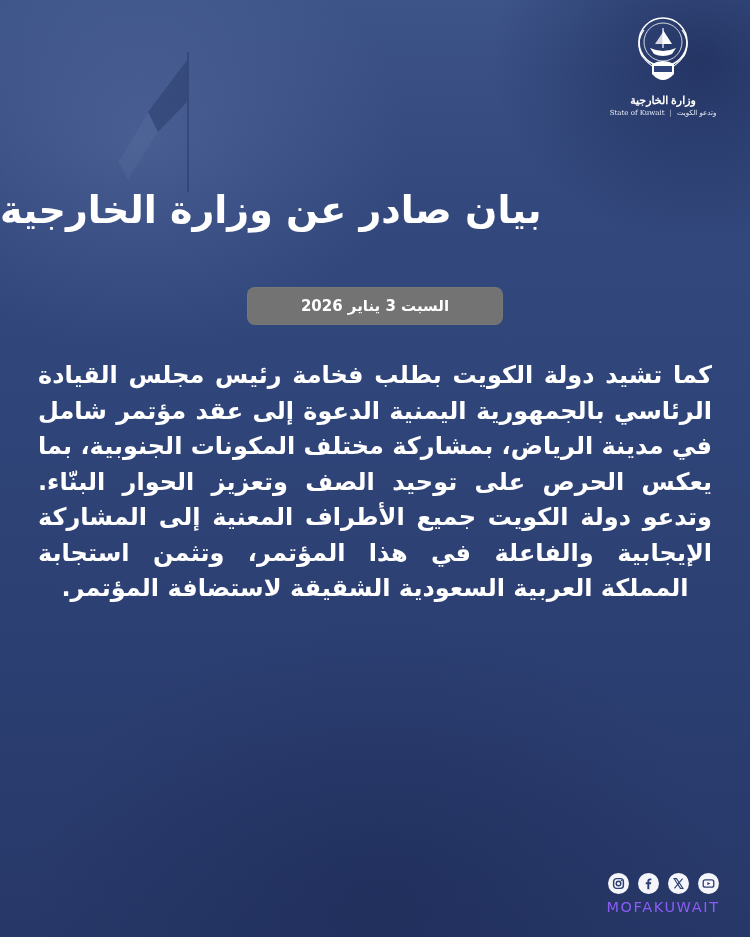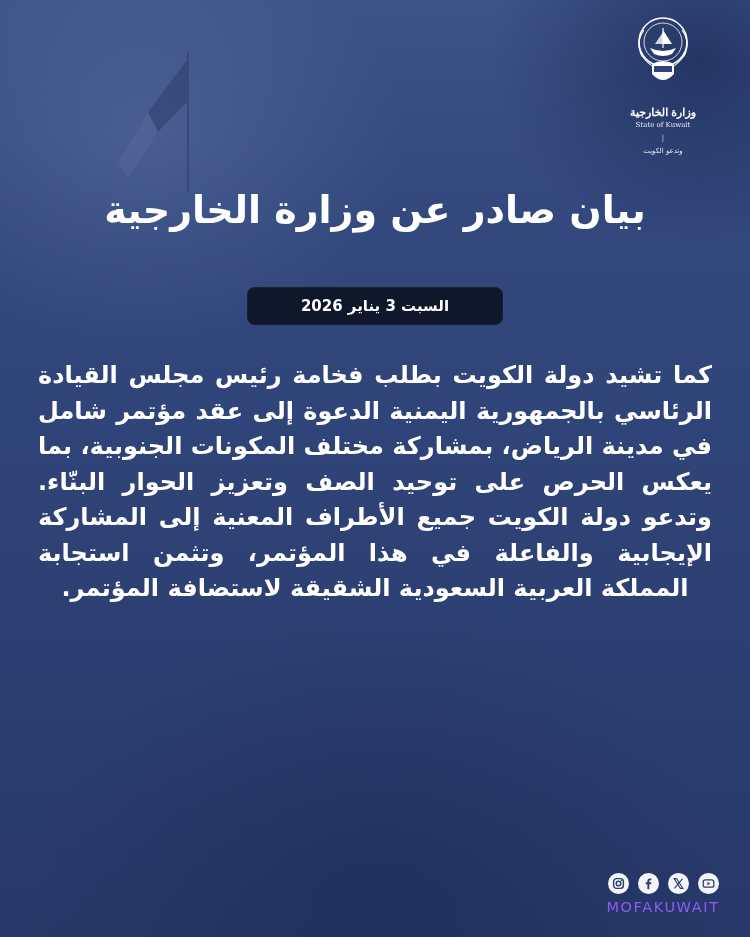--- a/index.html
+++ b/index.html
@@ -24,42 +24,42 @@
       position: absolute; left: 108px; top: 52px; width: 90px; height: 140px;
       opacity: 0.35;
     }
     
     .logo {
       position: absolute; right: 22px; top: 14px; width: 130px;
       display: flex; flex-direction: column; align-items: center;
     }
     .emblem { width: 66px; height: 76px; }
     .logo-ar {
-      font-family: Liberation Sans, sans-serif; font-weight: bold;
-      font-size: 11px; margin-top: 16px; direction: rtl;
+      font-family: Liberation Serif, serif; font-weight: bold;
+      font-size: 11px; margin-top: 4px; direction: rtl;
     }
     .logo-en {
       font-family: "DejaVu Serif", serif; font-weight: bold;
       font-size: 9.5px; margin-top: 1px; letter-spacing: 0.1px;
     }
     .logo-sub {
       font-family: "DejaVu Serif", serif; font-size: 7px; margin-top: 2px;
-      display: flex; gap: 5px; align-items: center; color: #e8ecf6; flex-direction: column;
+      display: flex; gap: 5px; align-items: center; color: #e8ecf6;
     }
     .logo-sub .sep { opacity: 0.8; }
     
     .title {
       position: absolute; left: 0; right: 0; top: 188px;
-      text-align: center; direction: rtl;
+      text-align: left; direction: rtl;
       font-size: 38px; font-weight: bold; letter-spacing: 0.5px;
     }
     
     .date-pill {
       position: absolute; left: 247px; top: 287px; width: 256px; height: 38px;
-      background: #0f172a; border-radius: 8px;
+      background: #737373; border-radius: 8px;
       display: flex; align-items: center; justify-content: center;
       direction: rtl; font-size: 15px; font-weight: bold;
       box-shadow: 0 0 0 1px rgba(255,255,255,0.04) inset;
     }
     
     .body {
       position: absolute; left: 38px; right: 38px; top: 358px;
       direction: rtl; text-align: justify; text-align-last: right;
       font-size: 24px; line-height: 35.5px; font-weight: bold;
     }

